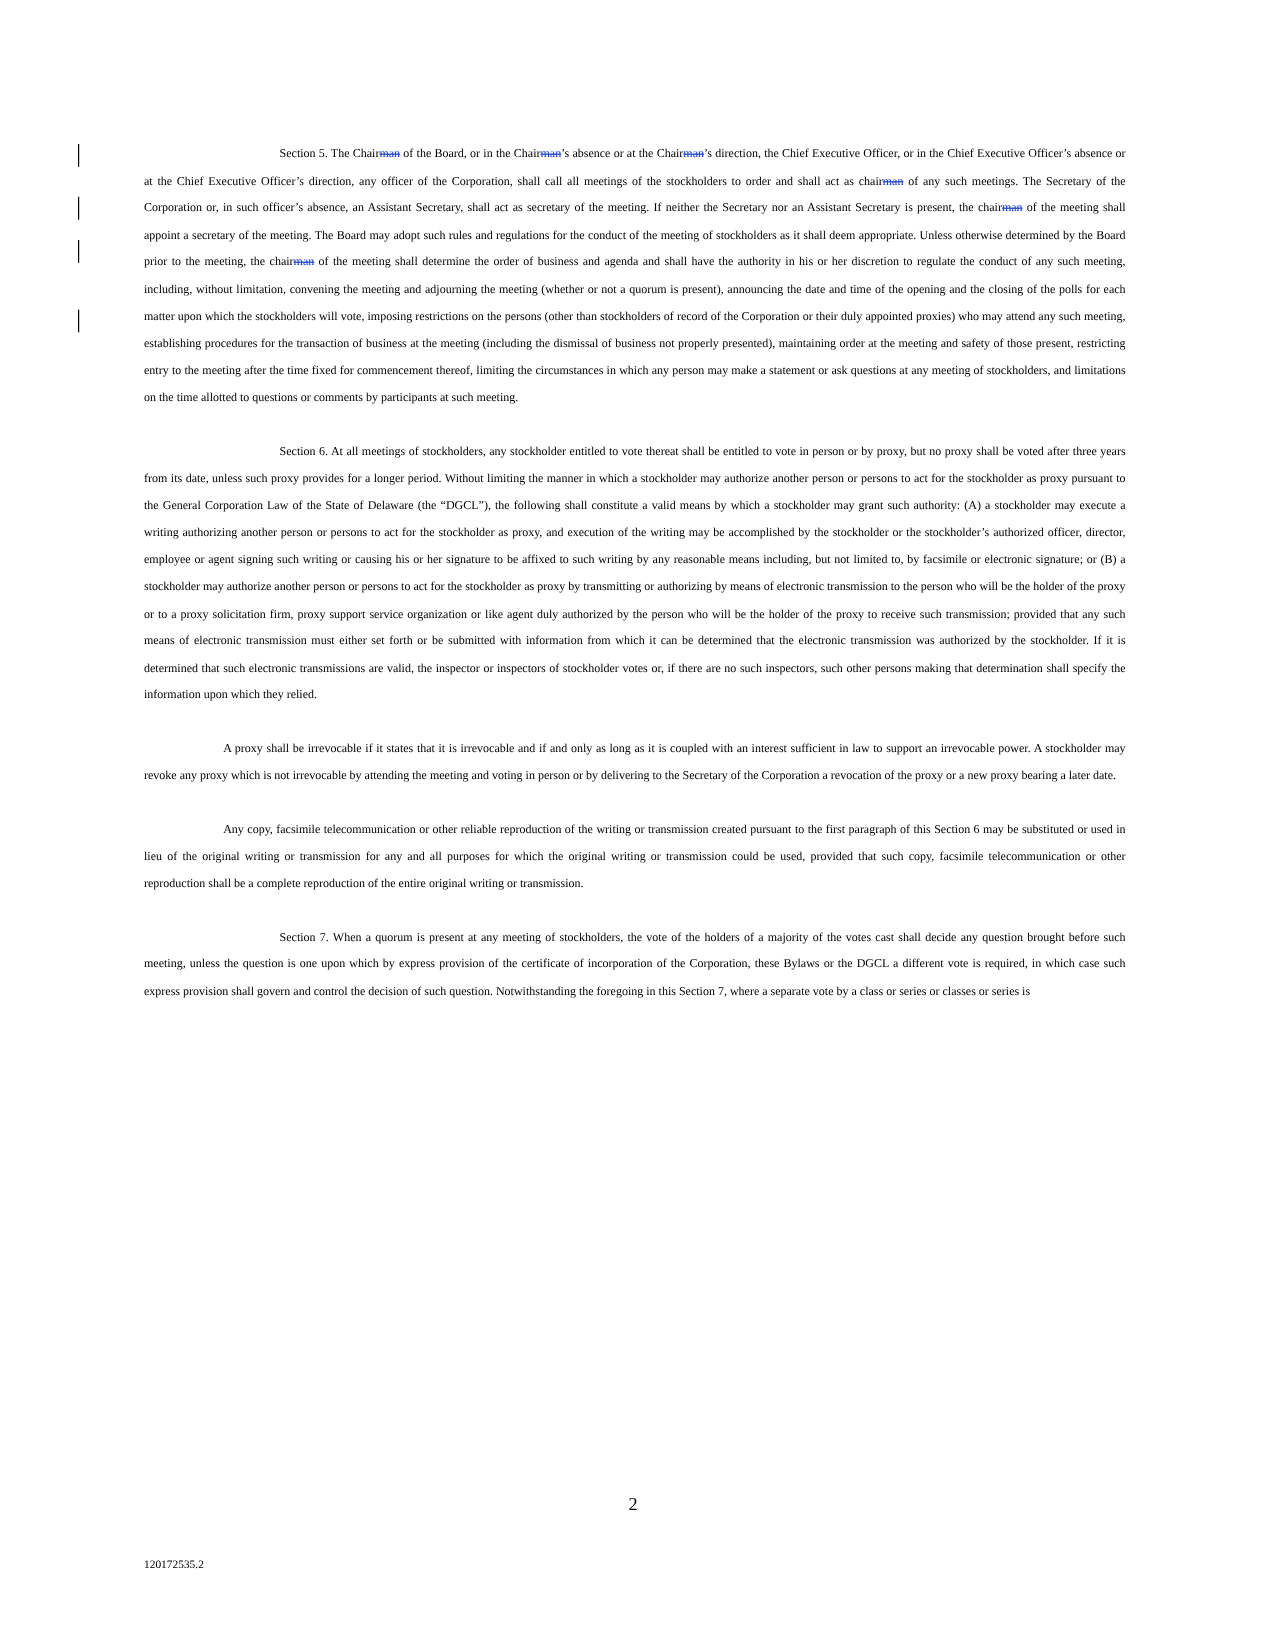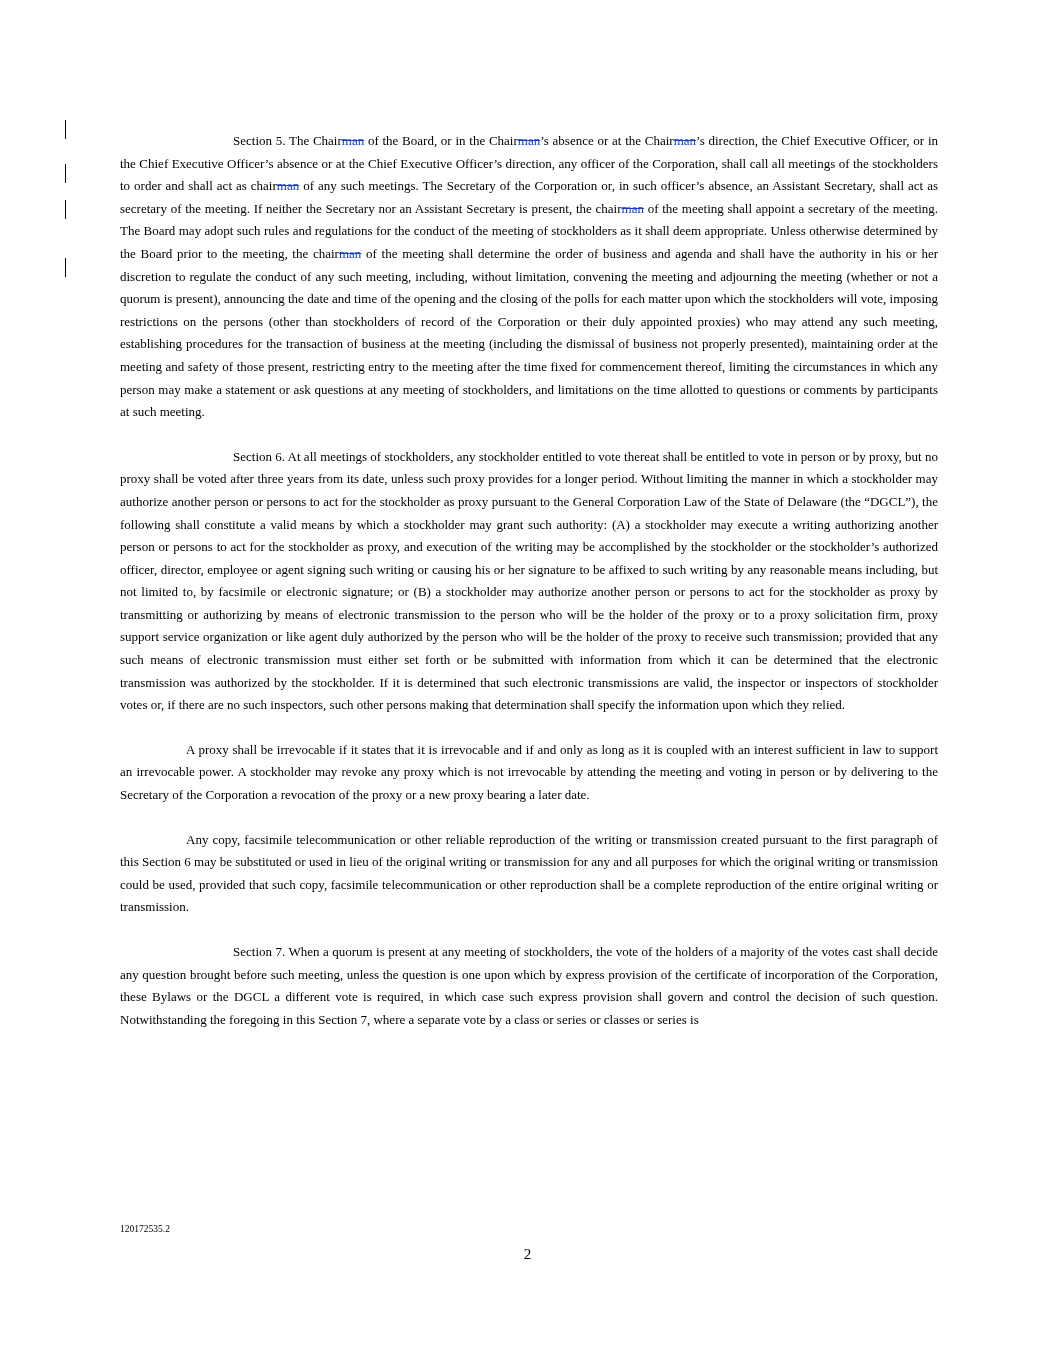--- a/index.html
+++ b/index.html
@@ -17,22 +17,22 @@
     box-sizing: border-box;
     overflow: hidden;
   }
   .content {
     position: absolute;
     left: 120px;
     top: 118px;
     width: 818px;
   }
   p.para {
-    margin: 12px 0 0 0;
-    font-size: 13px;
+    margin: 0 0 0 0;
+    font-size: 10px;
     line-height: 22.6px;
     text-align: justify;
     text-justify: inter-word;
   }
   p.para + p.para {
     margin-top: 22px;
   }
   .indent {
     display: inline-block;
     width: 0;
@@ -55,21 +55,21 @@
     left: 0;
     right: 0;
     top: 1245px;
     text-align: center;
     font-size: 15.2px;
     font-family: "Liberation Serif", "DejaVu Serif", serif;
   }
   .footer-code {
     position: absolute;
     left: 120px;
-    top: 1224px;
+    top: 1300px;
     font-size: 9.5px;
     font-family: "Liberation Serif", "DejaVu Serif", serif;
     color: #000;
   }
 </style>
 </head>
 <body>
 
 <div class="page">
 

